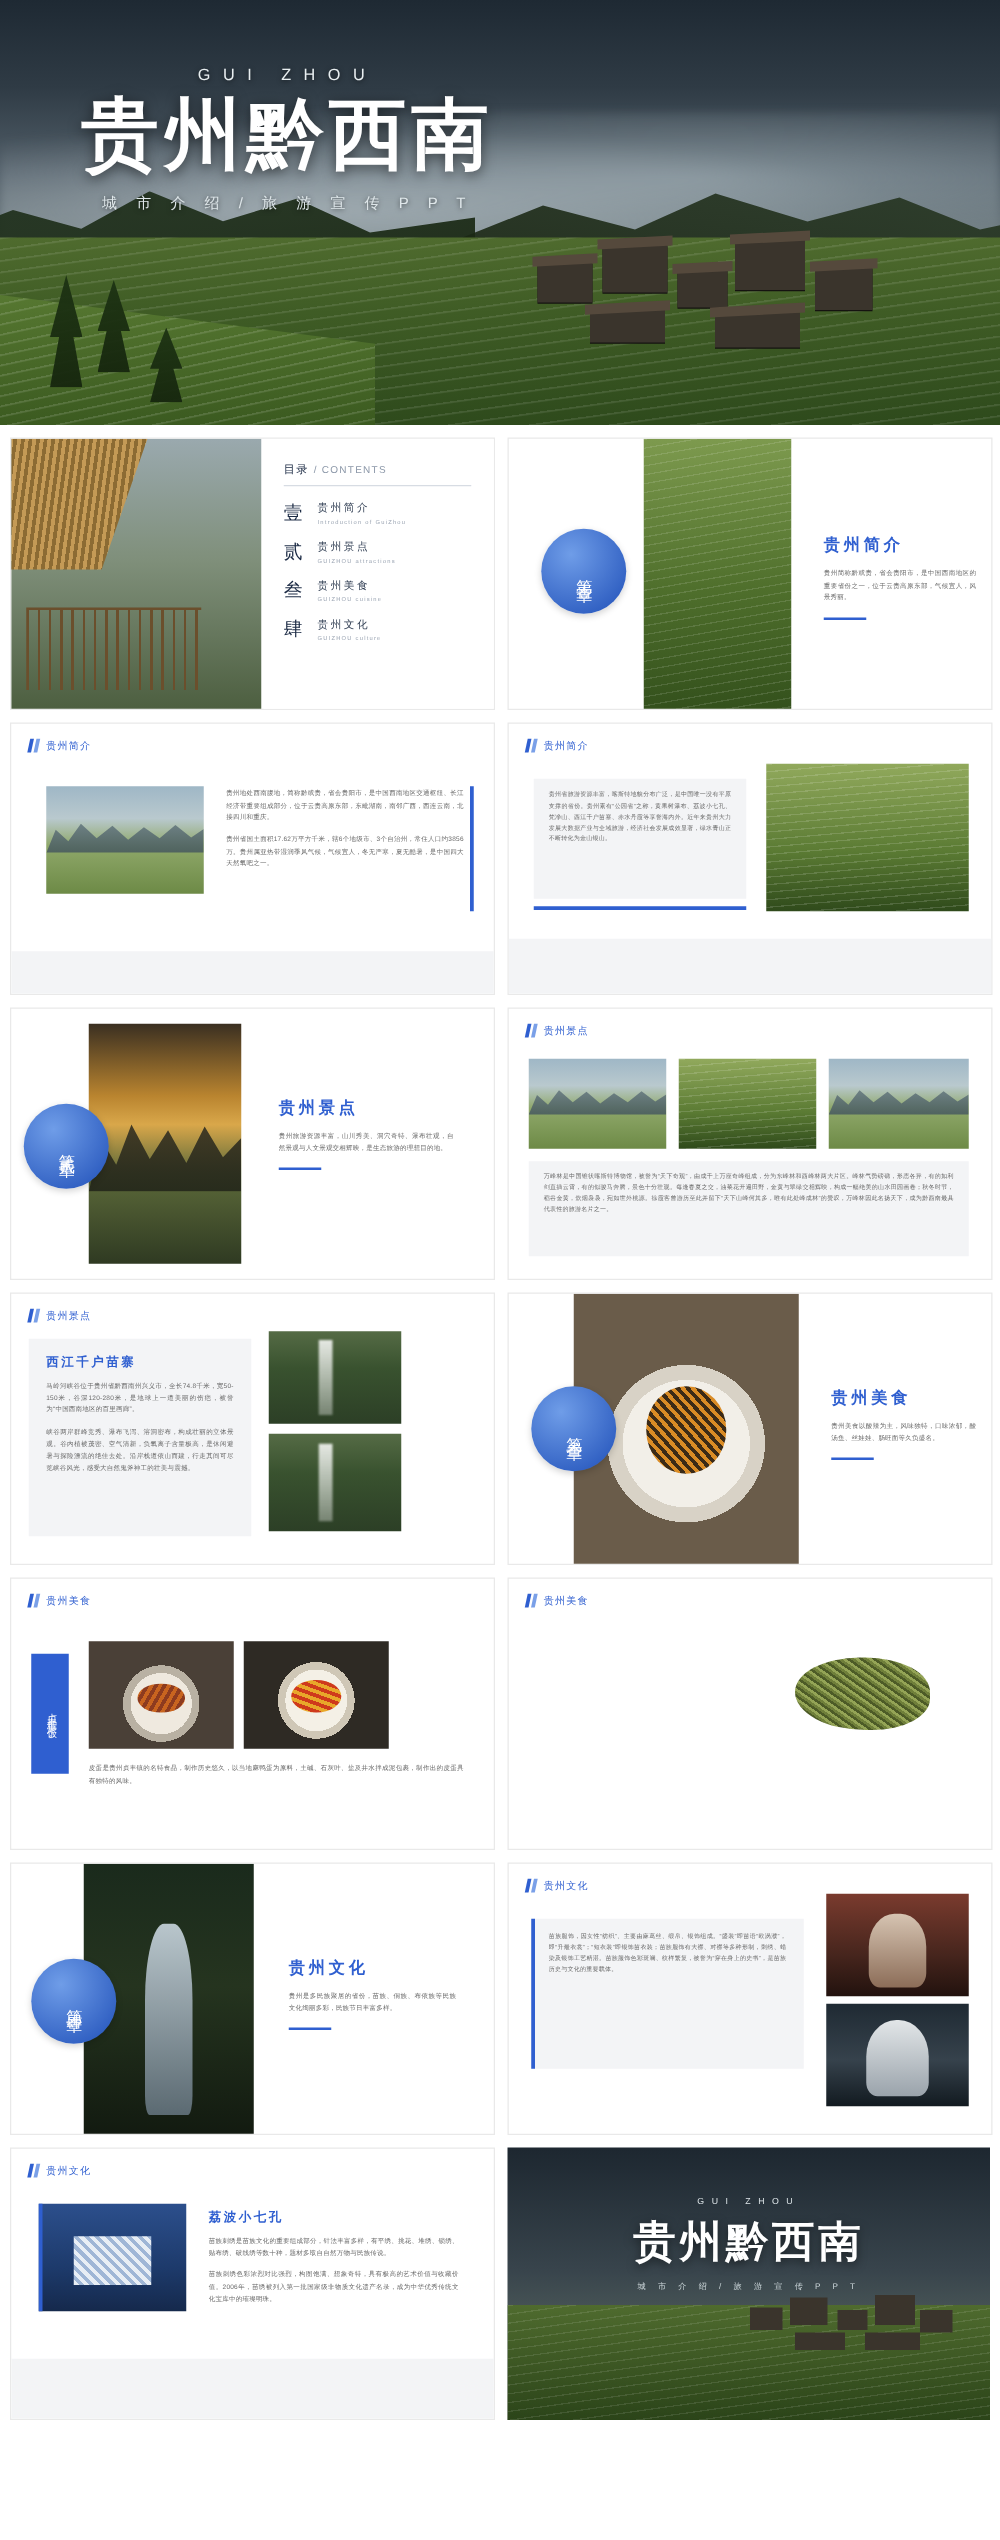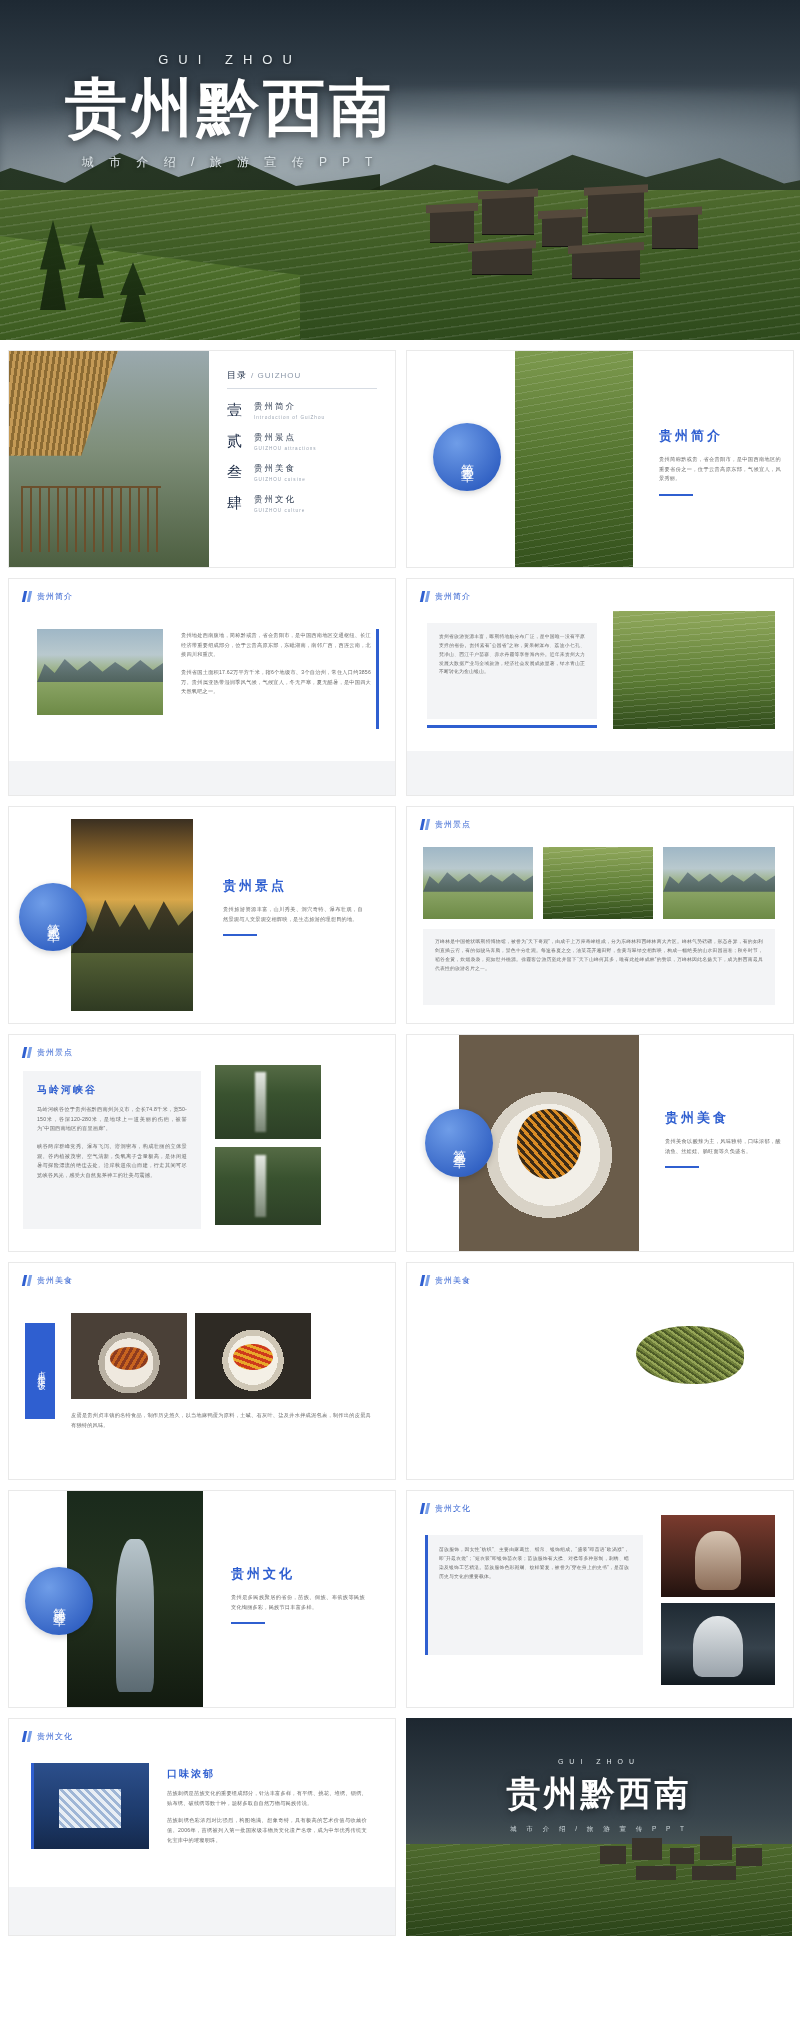--- a/index.html
+++ b/index.html
@@ -314,21 +314,21 @@
 
     <div class="slide">
       <div class="toc">
         <div class="ph hut" style="left:0;top:0;width:200px;height:218px;">
           <div class="rail"></div>
         </div>
         <div class="panel">
           <div style="position:absolute;left:16px;top:18px;">
             <div style="display:flex;align-items:baseline;gap:4px;text-align:center;">
               <span class="toc-title">目录</span>
-              <span class="toc-title" style="color:#8b97a8;font-size:8px;">/ GUIZHOU</span>
+              <span class="toc-title" style="color:#8b97a8;font-size:8px;">/ CONTENTS</span>
             </div>
             <div style="width:150px;height:1px;background:#d7dce3;margin-top:6px;"></div>
 
             <div class="toc-row">
               <span class="toc-num">壹</span>
               <span>
                 <div class="toc-cn">贵州简介</div>
                 <div class="toc-en">Introduction of GuiZhou</div>
               </span>
             </div>
@@ -439,21 +439,21 @@
     <div class="slide">
       <div class="slide-head">
         <span class="bars">
             <i></i>
             <i></i>
           </span>
         <span class="head-label">贵州景点</span>
       </div>
       <div class="gray-box" style="position:absolute;left:14px;top:36px;width:178px;height:158px;">
         <div style="padding:12px 14px;">
-          <div class="sub-title">马岭河峡谷</div>
+          <div class="sub-title">西江千户苗寨</div>
           <div class="body-txt" style="margin-top:8px;">马岭河峡谷位于贵州省黔西南州兴义市，全长74.8千米，宽50-150米，谷深120-280米，是地球上一道美丽的伤疤，被誉为“中国西南地区的百里画廊”。</div>
           <div class="body-txt" style="margin-top:8px;">峡谷两岸群峰竞秀、瀑布飞泻、溶洞密布，构成壮丽的立体景观。谷内植被茂密、空气清新，负氧离子含量极高，是休闲避暑与探险漂流的绝佳去处。沿岸栈道依山而建，行走其间可尽览峡谷风光，感受大自然鬼斧神工的壮美与震撼。</div>
         </div>
       </div>
       <div class="ph gorge" style="left:206px;top:30px;width:106px;height:74px;"></div>
       <div class="ph gorge" style="left:206px;top:112px;width:106px;height:78px;"></div>
     </div>
 
     <div class="slide">
       <div class="ph food1" style="left:52px;top:0;width:180px;height:218px;"></div>
@@ -529,21 +529,21 @@
       <div class="slide-head">
         <span class="bars">
             <i></i>
             <i></i>
           </span>
         <span class="head-label">贵州文化</span>
       </div>
       <div class="ph embroidery" style="left:22px;top:44px;width:118px;height:86px;"></div>
       <div class="blue-line" style="position:absolute;left:22px;top:44px;width:3px;height:86px;"></div>
       <div style="position:absolute;left:158px;top:48px;width:200px;">
-        <div class="sub-title">口味浓郁</div>
+        <div class="sub-title">荔波小七孔</div>
         <div class="body-txt" style="margin-top:8px;">苗族刺绣是苗族文化的重要组成部分，针法丰富多样，有平绣、挑花、堆绣、锁绣、贴布绣、破线绣等数十种，题材多取自自然万物与民族传说。</div>
         <div class="body-txt" style="margin-top:8px;">苗族刺绣色彩浓烈对比强烈，构图饱满、想象奇特，具有极高的艺术价值与收藏价值。2006年，苗绣被列入第一批国家级非物质文化遗产名录，成为中华优秀传统文化宝库中的璀璨明珠。</div>
       </div>
       <div class="gray-box" style="position:absolute;left:0;bottom:0;width:388px;height:48px;"></div>
     </div>
 
     <div class="end">
       <div class="terr"></div>
       <div class="vill2">
         <div class="house2" style="left:4px;top:18px;width:26px;height:18px;"></div>

